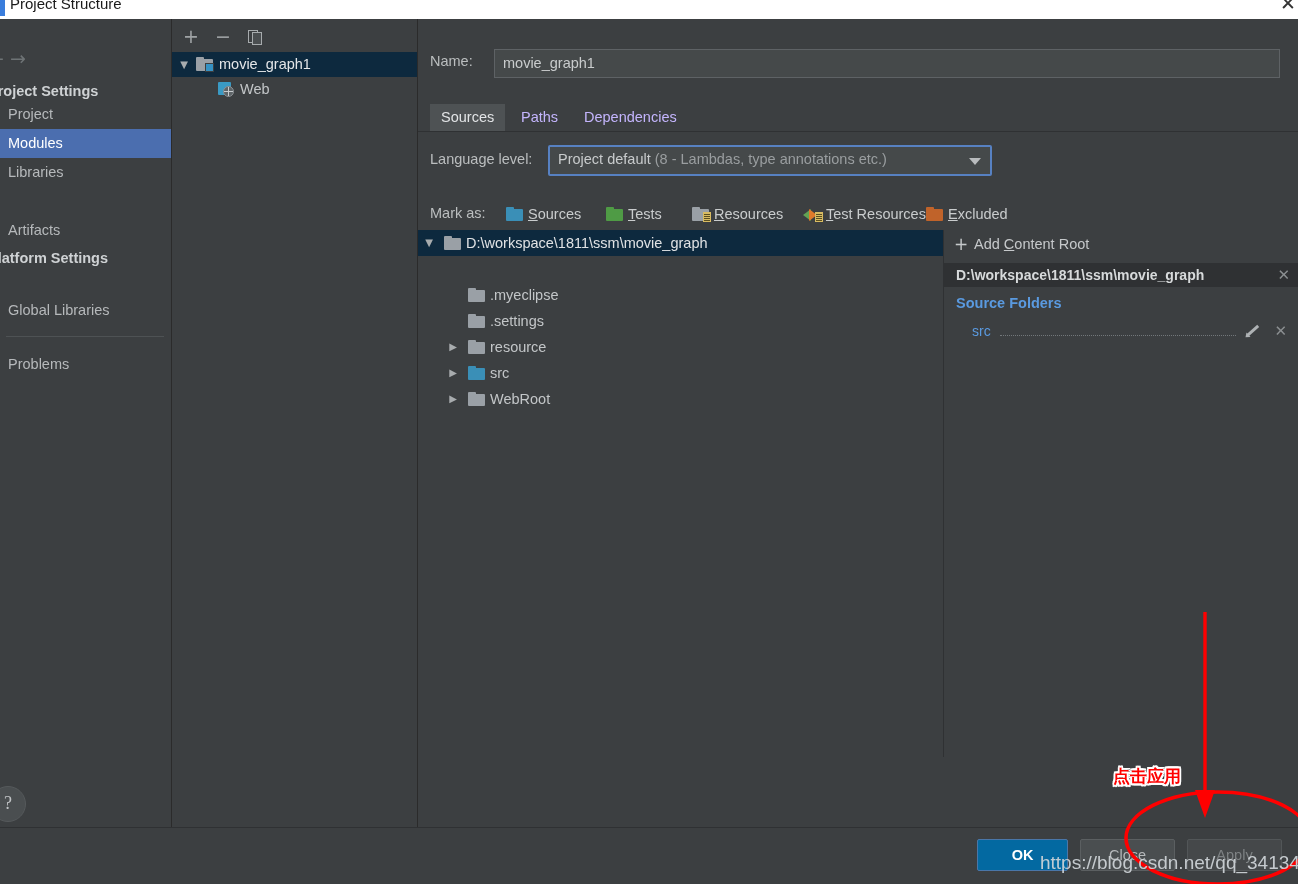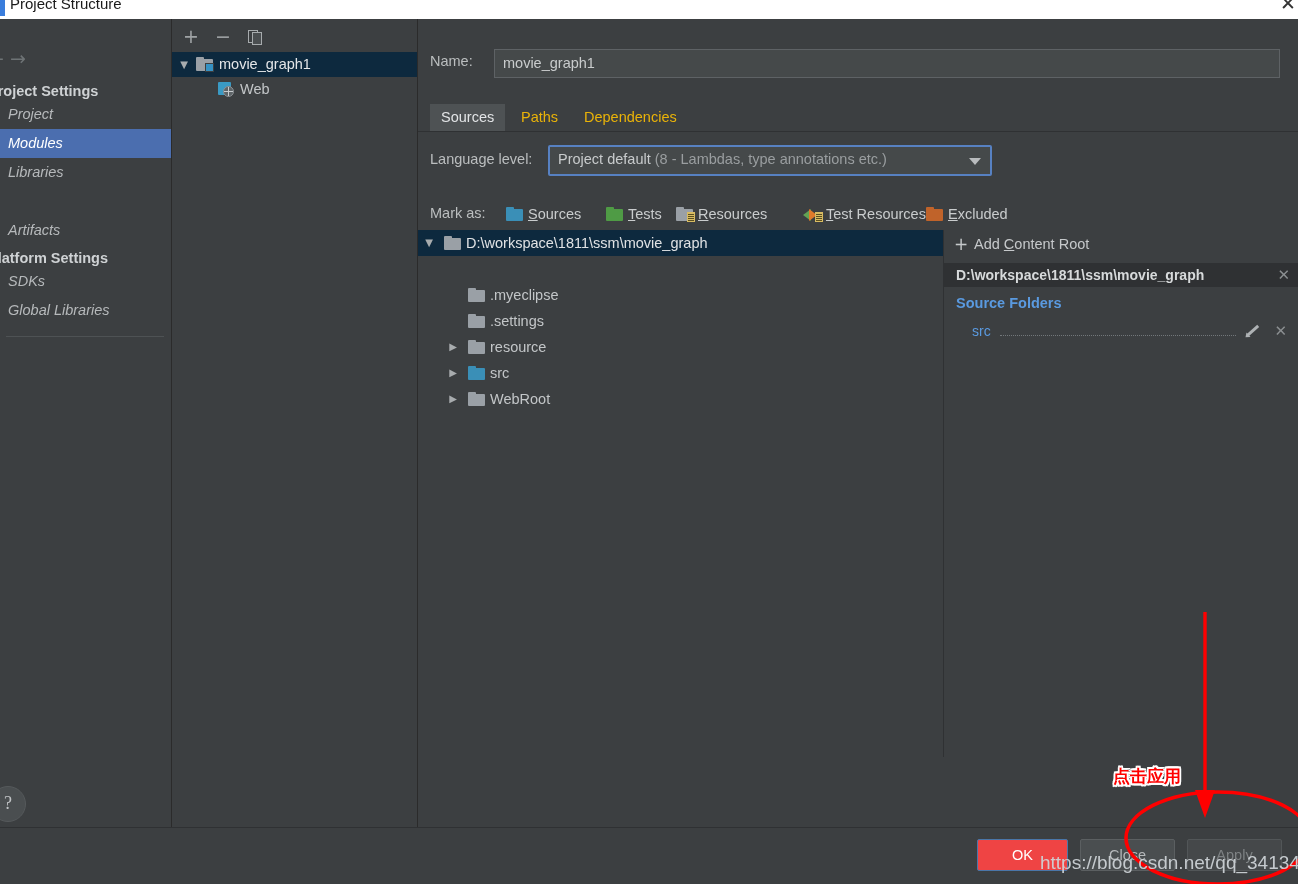--- a/index.html
+++ b/index.html
@@ -45,21 +45,21 @@
   .navarrows .back{left:0;}
   .navarrows .fwd{left:22px;}
 
   .navgroup{
     position:absolute;left:-12px;font-weight:bold;color:#cfd2d4;font-size:14.5px;
     white-space:nowrap;
   }
   .navitem{
     position:absolute;left:0;width:171px;height:29px;line-height:29px;
     padding-left:8px;box-sizing:border-box;color:#b6b9bb;font-size:14.5px;
-    white-space:nowrap;cursor:default;font-style:italic;
+    white-space:nowrap;cursor:default;
   }
   .navitem.sel{background:#4b6eaf;color:#ffffff;}
   .navdiv{position:absolute;left:6px;width:158px;height:1px;background:#4e5254;}
 
   .helpbtn{
     position:absolute;left:-10px;bottom:6px;width:34px;height:34px;border-radius:50%;
     background:#4a4e50;border:1px solid #55595b;color:#c0c3c5;
     font-size:18px;text-align:center;line-height:33px;cursor:pointer;
     font-family:"Liberation Serif",serif;
   }
@@ -123,21 +123,21 @@
     background:#45494a;border:1px solid #5e6265;color:#c9cccd;font-size:14.5px;
     padding:0 8px;line-height:27px;cursor:text;
   }
 
   .tabsrow{
     position:absolute;left:0;top:85px;width:880px;height:27px;
     border-bottom:1px solid #2f3133;
   }
   .tabitem{
     position:absolute;top:0;height:27px;line-height:27px;padding:0 11px;
-    font-size:14.5px;color:#eab308;cursor:pointer;white-space:nowrap;
+    font-size:14.5px;color:#c4b5fd;cursor:pointer;white-space:nowrap;
   }
   .tabitem.active{background:#4e5254;color:#e2e4e6;}
 
   .langrow{position:absolute;left:0;top:126px;width:880px;height:32px;}
   .langlbl{position:absolute;left:12px;top:6px;font-size:14.5px;color:#bbbebf;}
   .langbox{
     position:absolute;left:130px;top:0;width:444px;height:31px;box-sizing:border-box;
     background:#45494a;border:2px solid #5781c2;border-radius:2px;cursor:pointer;
   }
   .langtxt{position:absolute;left:8px;top:4px;font-size:14.5px;color:#c8cbcc;white-space:nowrap;}
@@ -234,21 +234,21 @@
   
   .btnbar{
     position:absolute;left:0;bottom:0;width:1298px;height:56px;background:#3c3f41;
     border-top:1px solid #2f3133;
   }
   .btn{
     position:absolute;top:11px;height:32px;line-height:30px;box-sizing:border-box;
     font-size:14.5px;text-align:center;border-radius:2px;cursor:pointer;white-space:nowrap;
   }
   .btn.ok{
-    left:977px;width:91px;background:#ef4444;border:1px solid #4a76a8;color:#ffffff;font-weight:normal;
+    left:977px;width:91px;background:#0369a1;border:1px solid #4a76a8;color:#ffffff;font-weight:bold;
   }
   .btn.close{
     left:1080px;width:95px;background:#4a4e50;border:1px solid #5b5f61;color:#b6b9bb;
   }
   .btn.apply{
     left:1187px;width:95px;background:#45484a;border:1px solid #525658;color:#7e8284;
   }
 
   
   .anno{position:absolute;left:0;top:0;width:1298px;height:884px;pointer-events:none;}
@@ -283,24 +283,24 @@
         <span class="arw fwd">→</span>
       </div>
 
       <div class="navgroup" style="top:64px">Project Settings</div>
       <div class="navitem" style="top:81px">Project</div>
       <div class="navitem sel" style="top:110px">Modules</div>
       <div class="navitem" style="top:139px">Libraries</div>
       <div class="navitem" style="top:197px">Artifacts</div>
 
       <div class="navgroup" style="top:231px">Platform Settings</div>
-      <div class="navitem" style="top:248px">SDKs</div>
       <div class="navitem" style="top:277px">Global Libraries</div>
 
       <div class="navdiv" style="top:317px"></div>
+      <div class="navitem" style="top:331px">Problems</div>
 
       <div class="helpbtn">?</div>
     </div>
 
     <div class="modpanel">
       <div class="modtoolbar">
         <span class="tbbtn plus">+</span>
         <span class="tbbtn minus">−</span>
         <span class="tbbtn copy"><span class="copyglyph"><i class="b"></i><i class="f"></i></span></span>
       </div>
@@ -359,21 +359,21 @@
         </span>
 
         <span class="markitem" style="left:188px">
           <span class="fi">
             <i class="tab" style="background:#4f9b45"></i>
               <i class="bd" style="background:#4f9b45"></i>
           </span>
           <span class="lbl"><u>T</u><span>ests</span></span>
         </span>
 
-        <span class="markitem" style="left:258px">
+        <span class="markitem" style="left:274px">
           <span class="fi">
             <i class="tab" style="background:#9aa0a6"></i>
               <i class="bd" style="background:#9aa0a6"></i>
             <i class="lines">
                 <b style="top:2px"></b>
                 <b style="top:4px"></b>
                 <b style="top:6px"></b>
                 <b style="top:8px"></b>
               </i>
           </span>

